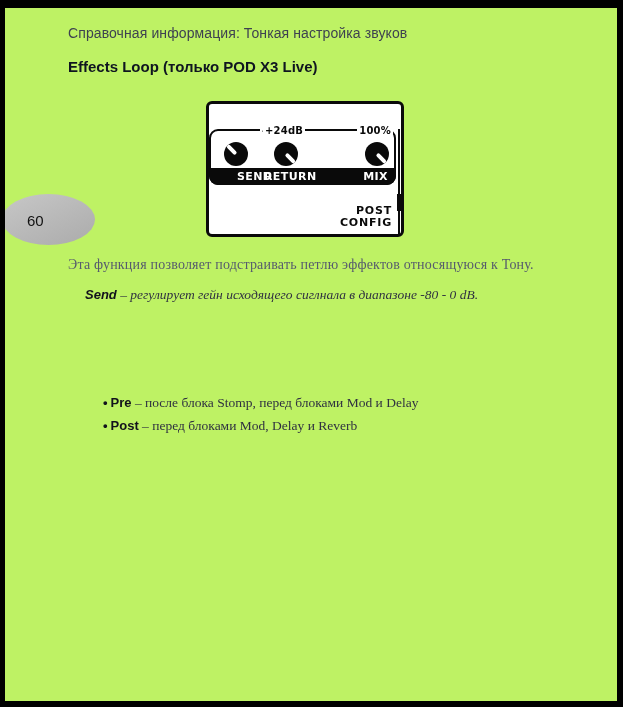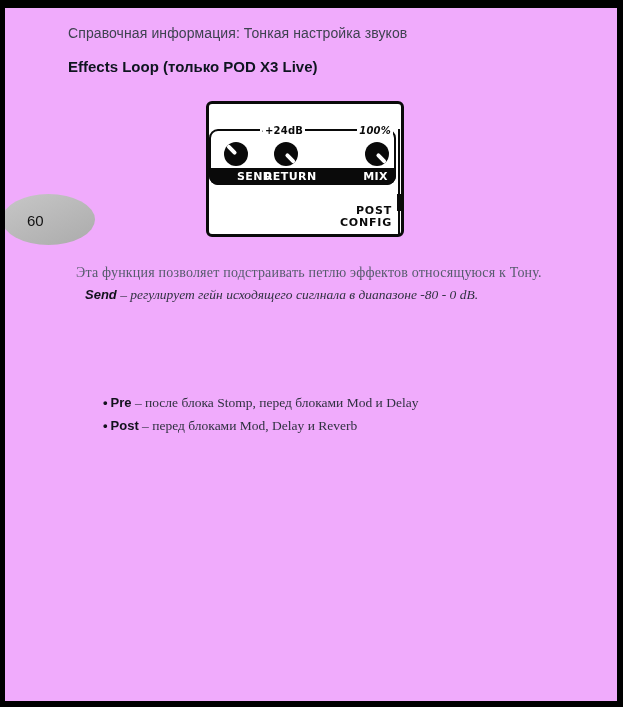--- a/index.html
+++ b/index.html
@@ -1,35 +1,35 @@
 <!DOCTYPE html>
 <html><head>
 <meta charset="utf-8">
 <style>
   html,body{margin:0;padding:0;background:#222;}
-  .stage{position:relative;width:623px;height:707px;background:#f0abfc;overflow:hidden;
+  .stage{position:relative;width:623px;height:707px;background:#bef264;overflow:hidden;
          font-family:"Liberation Sans",sans-serif;}
   
   .frame{position:absolute;inset:0;border:solid #000;border-width:8px 6px 6px 5px;
          z-index:40;pointer-events:none;}
 
   .breadcrumb{position:absolute;left:68px;top:25px;font-size:14px;color:#3e4250;
               letter-spacing:.1px;}
   .sec-title{position:absolute;left:68px;top:58px;font-size:15px;font-weight:bold;color:#0f1520;}
 
   
   .lcd{position:absolute;left:206px;top:101px;width:198px;height:136px;box-sizing:border-box;
        border:3px solid #0a0a0a;border-radius:6px;background:#fff;}
   .lcd-title{position:absolute;top:1px;left:0;right:0;text-align:center;
              font:bold 10px "DejaVu Sans",sans-serif;letter-spacing:.6px;color:#0a0a0a;}
   .lcd-inner{position:absolute;left:0px;top:25px;width:187px;height:56px;box-sizing:border-box;
              border:2px solid #0a0a0a;border-radius:9px;}
   .lcd-val{position:absolute;top:0;transform:translateY(-55%);background:#fff;padding:0 2px;
            font:bold 10px "DejaVu Sans",sans-serif;letter-spacing:.2px;color:#0a0a0a;line-height:11px;}
-  .val-0{left:3px;margin-left:46px;} .val-1{left:52px;} .val-2{right:1px;font-style:italic;}
+  .val-0{left:3px;margin-left:46px;} .val-1{left:52px;} .val-2{right:1px;}
   .knob{position:absolute;top:11px;width:24px;height:24px;border-radius:50%;background:#0a0a0a;}
   .knob-0{left:13px;} .knob-1{left:63px;} .knob-2{left:154px;}
   .pointer{position:absolute;left:50%;top:50%;width:4px;height:12px;margin-left:-2px;
            background:#fff;border-radius:2px;transform-origin:50% 0;}
   .lcd-bar{position:absolute;left:-2px;right:-2px;bottom:-2px;height:17px;background:#0a0a0a;
            border-radius:2px 2px 9px 9px;}
   .bar-label{position:absolute;top:2px;font:bold 11px "DejaVu Sans",sans-serif;color:#fff;
              letter-spacing:.4px;line-height:13px;}
   .bl-0{left:28px;} .bl-1{left:55px;} .bl-2{right:8px;}
   .lcd-config{position:absolute;right:9px;bottom:5px;text-align:right;
@@ -37,21 +37,21 @@
   .lcd-scroll-track{position:absolute;right:1px;top:25px;bottom:0;width:2px;background:#0a0a0a;}
   .lcd-scroll-thumb{position:absolute;right:-1px;top:90px;width:5px;height:17px;background:#0a0a0a;}
 
   
   .page-tab{position:absolute;left:2px;top:194px;width:93px;height:51px;border-radius:50%;
             background:linear-gradient(155deg,#c7c7c7,#ababab);text-align:center;}
   .page-tab span{position:absolute;left:25px;top:50%;transform:translateY(-50%);
                  font-size:15px;color:#111;}
 
   
-  .intro{position:absolute;left:68px;top:257px;width:530px;margin:8px;
+  .intro{position:absolute;left:68px;top:257px;width:530px;margin:0;
          font:14px "Liberation Serif",serif;color:#565b6d;letter-spacing:.2px;}
   .param{position:absolute;left:85px;width:516px;margin:0;
          font:13.5px "Liberation Serif",serif;color:#2f3140;line-height:17px;}
   .param b, .bullet b{font-family:"Liberation Sans",sans-serif;font-size:13px;font-weight:bold;
          color:#12121c;}
   .p-0{top:286px;font-style:italic;} .p-1{top:310px;} .p-2{top:333px;}
   .p-3{top:355px;width:498px;text-align:justify;}
   .bullet{position:absolute;left:103px;width:480px;margin:0;
           font:13.5px "Liberation Serif",serif;color:#2f3140;}
   .b-0{top:395px;} .b-1{top:418px;}

